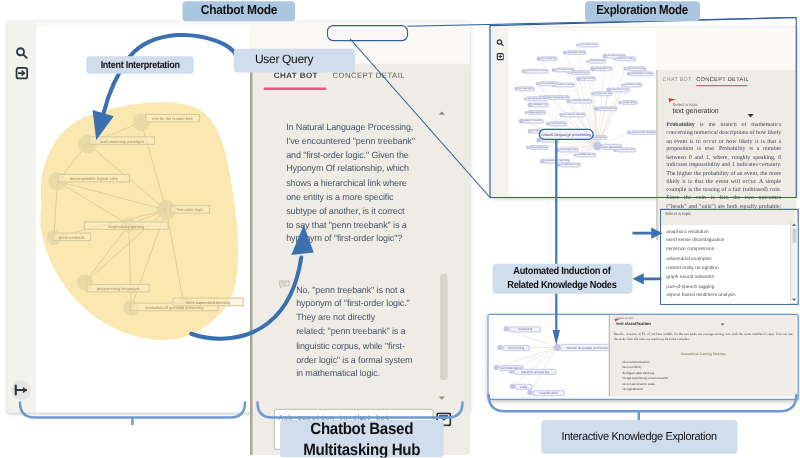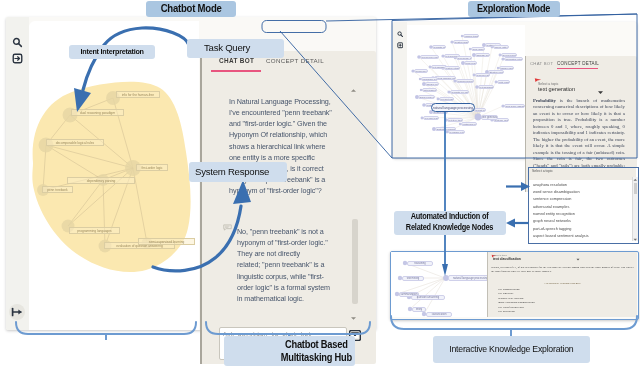--- a/index.html
+++ b/index.html
@@ -480,30 +480,27 @@
 <div class="pill" style="left:146px;top:1px;width:90px;height:16px;font-size:10.4px;background:#aac6e1;">
   <span style="white-space:pre;display:inline-block;transform:scaleX(0.92);">Chatbot Mode</span>
 </div>
 <div class="pill" style="left:468px;top:1px;width:92px;height:16px;font-size:10.4px;background:#aac6e1;">
   <span style="white-space:pre;display:inline-block;transform:scaleX(0.88);">Exploration Mode</span>
 </div>
 <div class="pill" style="left:69px;top:45px;width:86px;height:14px;font-size:8px;">
   <span style="white-space:pre;display:inline-block;transform:scaleX(0.9);">Intent Interpretation</span>
 </div>
 <div class="pill" style="left:187px;top:39px;width:80px;height:19px;font-size:9.6px;font-weight:normal;justify-content:flex-start;padding-left:17px;">
-  <span>Task Query</span>
-</div>
-<div class="pill" style="left:189px;top:162px;width:92px;height:20px;font-size:9.6px;font-weight:normal;justify-content:flex-start;padding-left:6px;">
-  <span>System Response</span>
+  <span>User Query</span>
 </div>
 <div class="pill" style="left:394px;top:211px;width:112px;height:24px;font-size:8.2px;line-height:1.3;">
   <span style="white-space:pre;display:inline-block;transform:scaleX(0.9);">Automated Induction of
 Related Knowledge Nodes</span>
 </div>
 
-<div class="pill" style="left:224px;top:336px;width:131px;height:30px;font-size:10px;line-height:1.32;justify-content:flex-end;">
+<div class="pill" style="left:224px;top:336px;width:131px;height:30px;font-size:13px;line-height:1.32;">
   <span style="white-space:pre;display:inline-block;transform:scaleX(0.93);">Chatbot Based
 Multitasking Hub</span>
 </div>
 <div class="pill" style="left:433px;top:336px;width:157px;height:27px;font-size:9.2px;font-weight:normal;">
   <span style="white-space:pre;display:inline-block;transform:scaleX(0.95);">Interactive Knowledge Exploration</span>
 </div>
 </div>
 
 </body></html>

